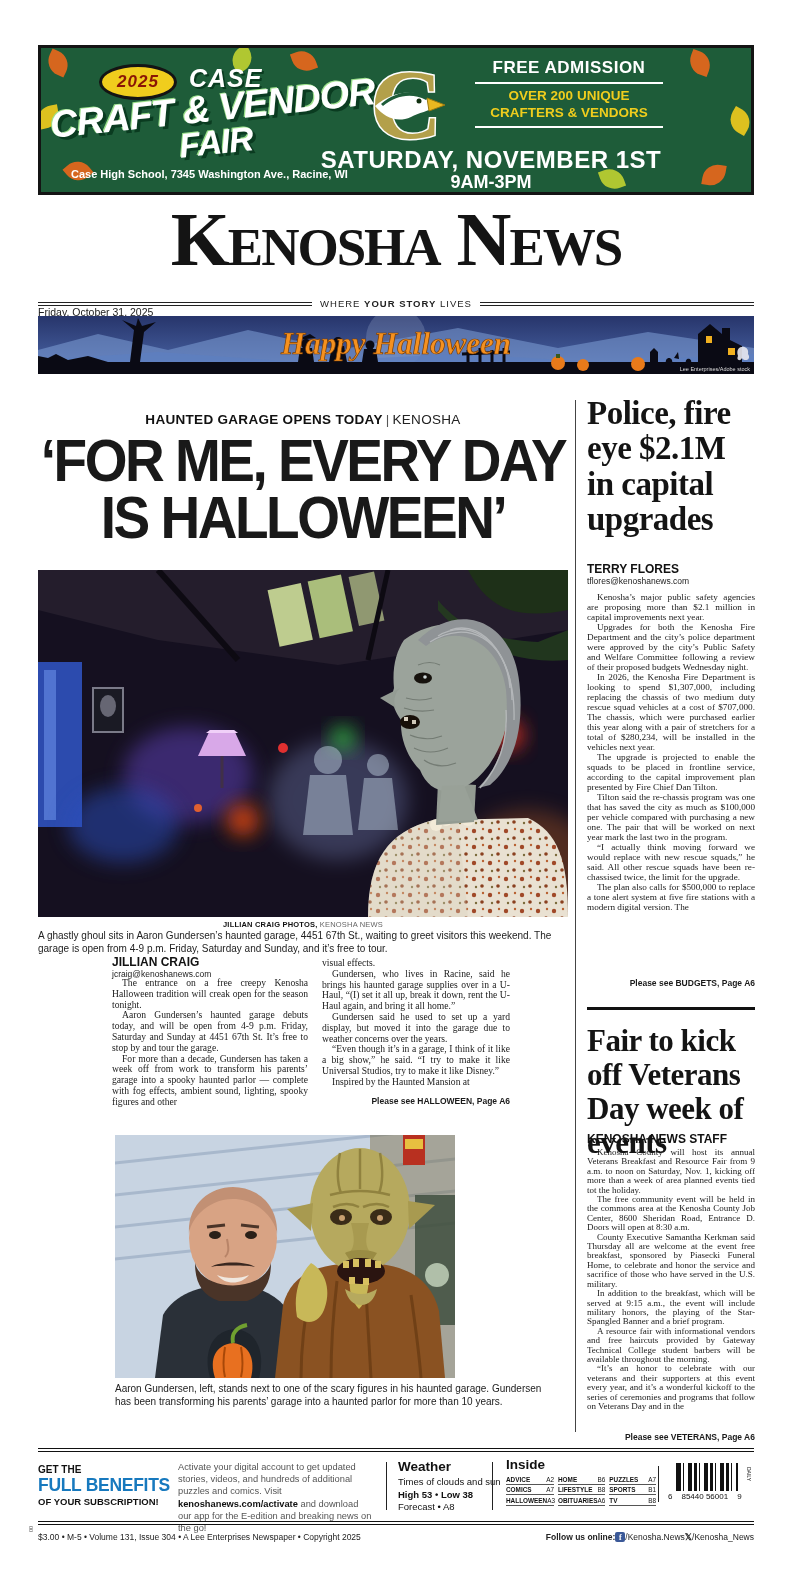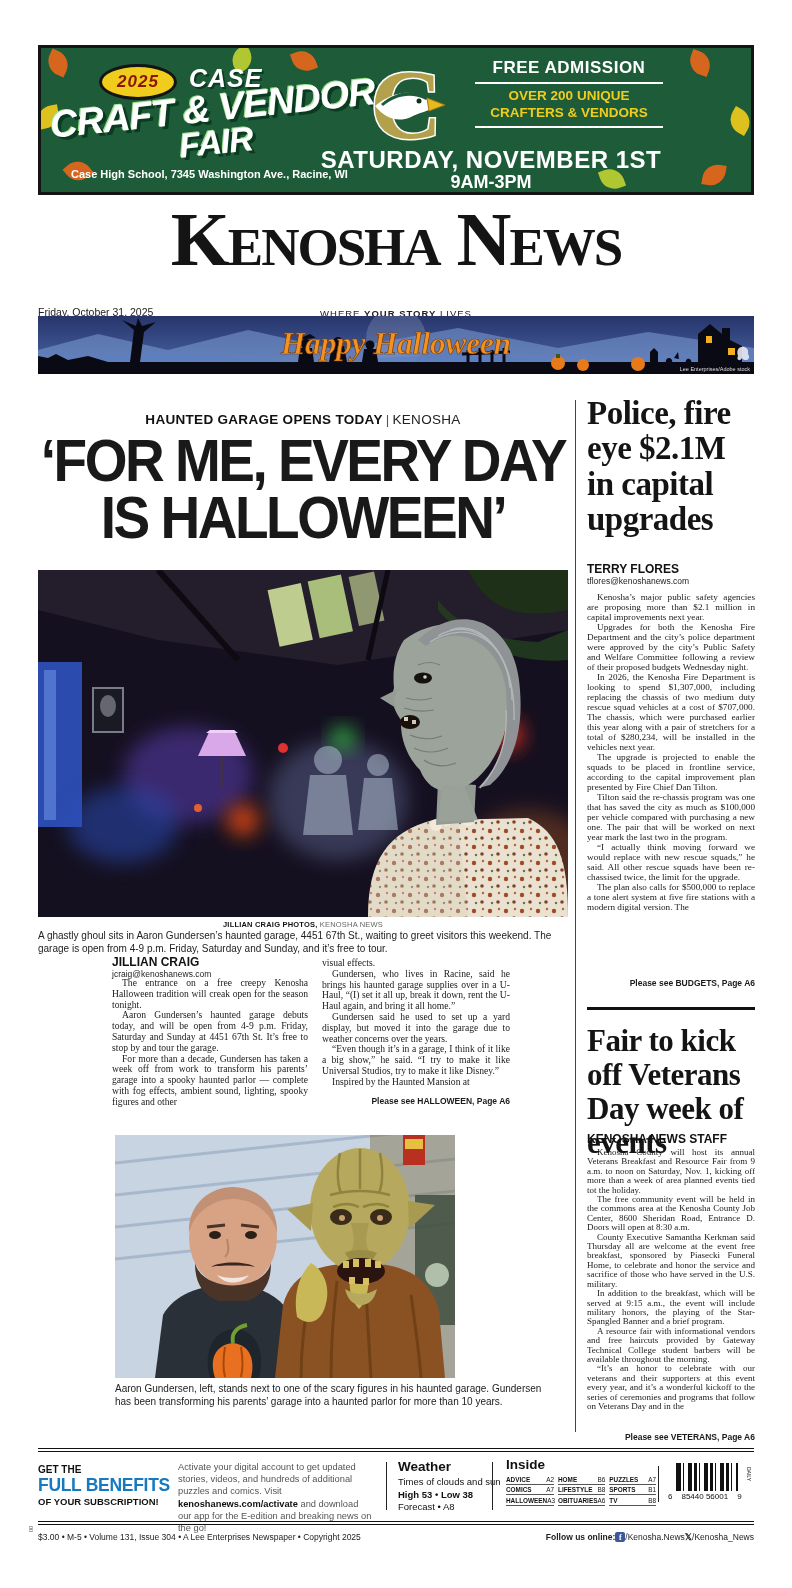--- a/index.html
+++ b/index.html
@@ -31,21 +31,21 @@
   .ad-date { position:absolute; left:240px; top:98px; width:420px; text-align:center; color:#fff;
         font:800 24px "Liberation Sans", sans-serif; letter-spacing:.5px;}
   .ad-time { position:absolute; left:240px; top:124px; width:420px; text-align:center; color:#fff;
         font:800 18px "Liberation Sans", sans-serif; }
   .ad-addr { position:absolute; left:30px; top:120px; color:#fff;
         font:600 11px "Liberation Sans", sans-serif; }
   
   .mast-title { position:absolute; left:0; top:196px; width:100%; text-align:center;
         font:700 76px "Liberation Serif", serif; font-variant:small-caps; letter-spacing:-2px; color:#141414;}
   .tag-row { position:absolute; left:38px; top:298px; width:716px; display:flex; align-items:center; gap:8px;
-        font:400 9.5px "Liberation Sans", sans-serif; letter-spacing:1px; color:#222;flex-direction:column;}
+        font:400 9.5px "Liberation Sans", sans-serif; letter-spacing:1px; color:#222;}
   .tag-row .line { flex:1; height:4px; border-top:1px solid #222; border-bottom:1px solid #222; }
   .tag-row b { font-weight:800; }
   .date-row { position:absolute; left:38px; top:306px; width:664px; display:flex; justify-content:space-between;
         font:400 10.5px "Liberation Sans", sans-serif; color:#222;flex-direction:column; }
   .rule-full { position:absolute; left:38px; top:323px; width:716px; border-top:1px solid #222; }
   
   .hbanner { position:absolute; left:38px; top:316px; width:716px; height:58px;text-align:right; }
   
   .kicker { position:absolute; left:38px; top:412px; width:530px; text-align:center;
         font:800 13.5px "Liberation Sans", sans-serif; letter-spacing:.3px; color:#111;}

